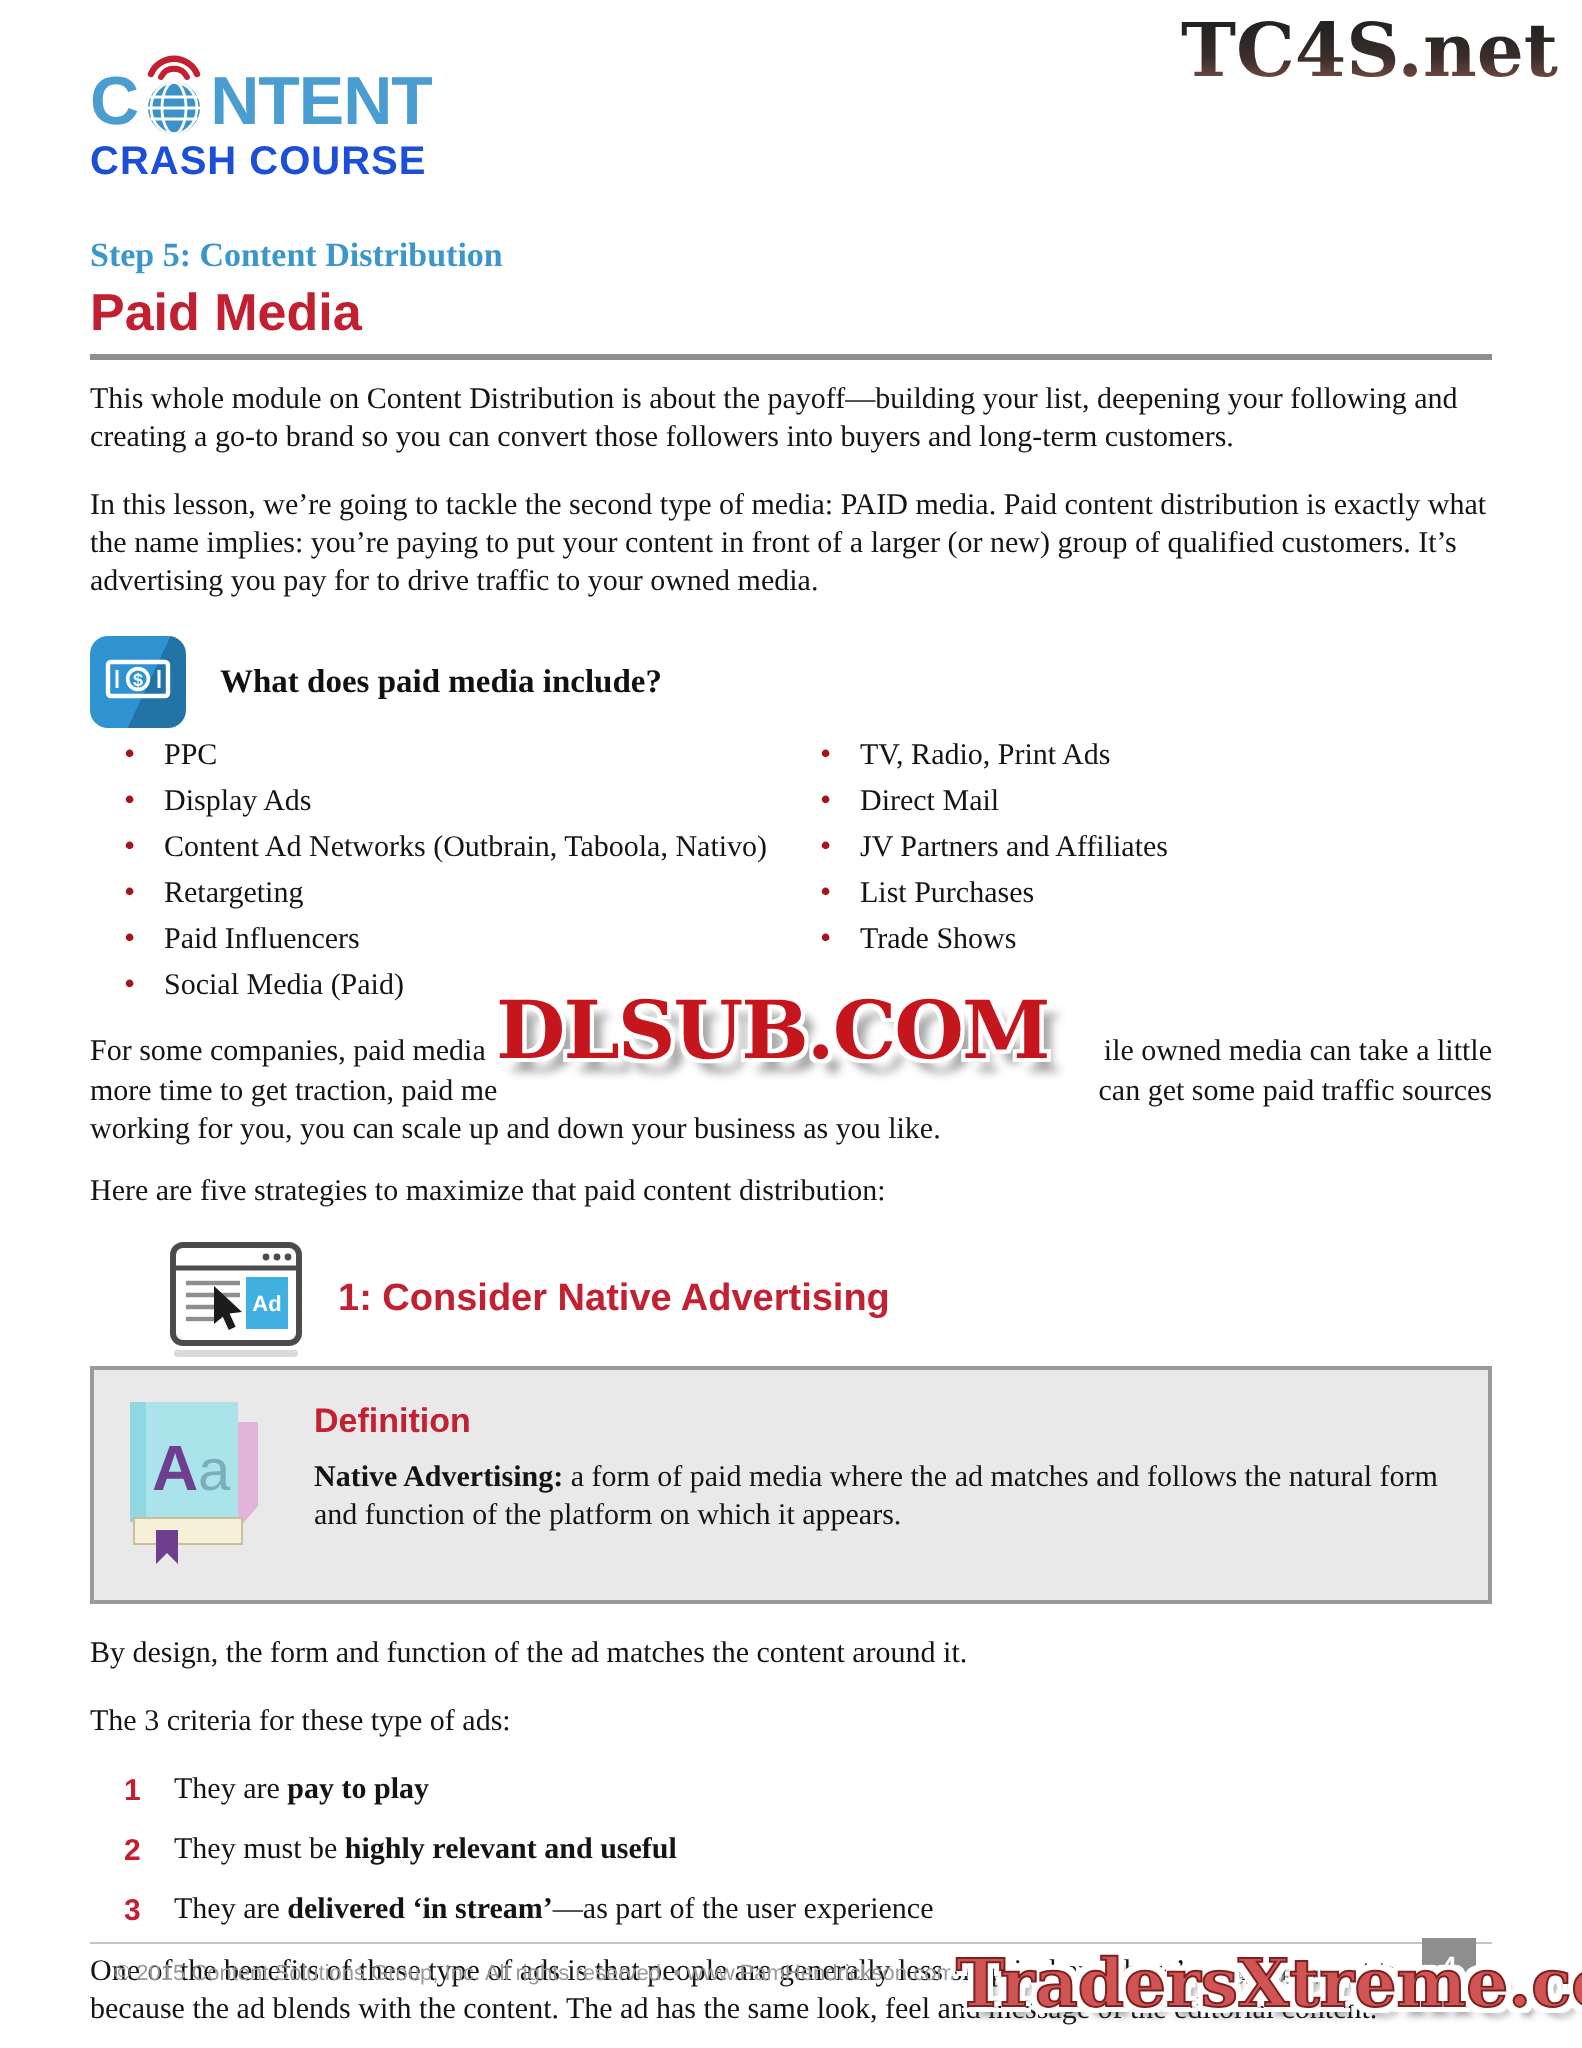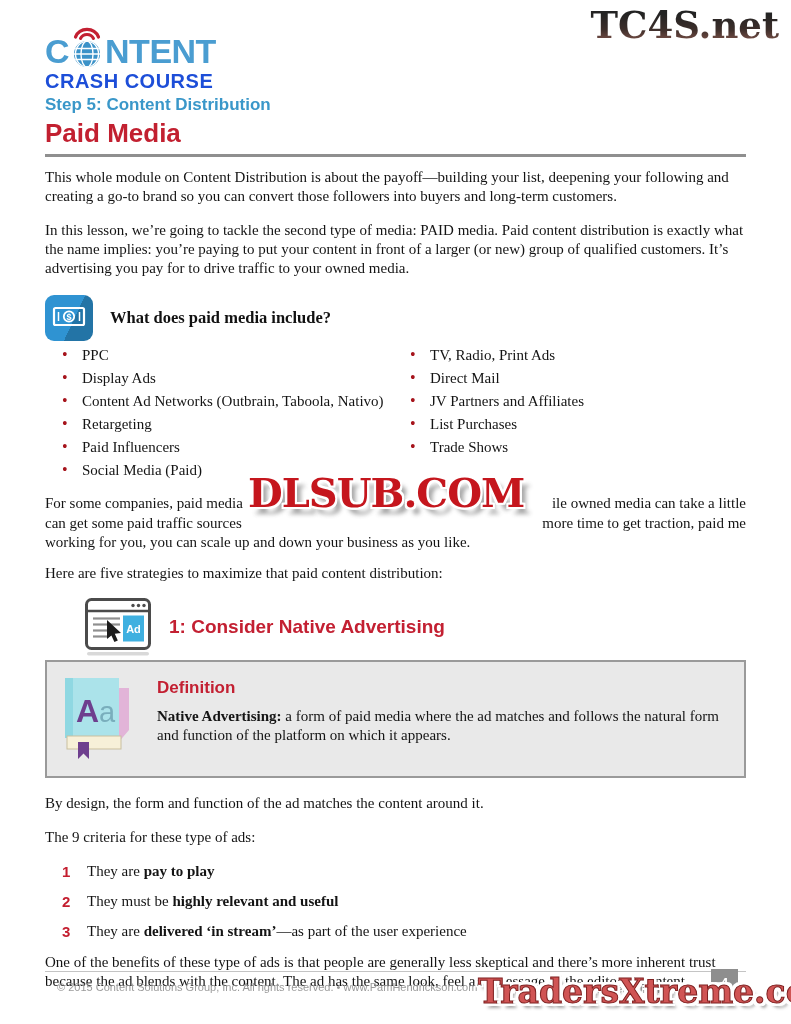--- a/index.html
+++ b/index.html
@@ -9,21 +9,21 @@
 
   
   .logo{margin-top:24px;line-height:1;}
   .logo-line1{display:flex;align-items:flex-end;font-family:"Liberation Sans",sans-serif;
               font-weight:bold;font-size:34px;color:#4a9dd1;letter-spacing:-0.5px;}
   .logo-globe{margin:0 1px;display:block;}
   .logo-line2{font-family:"Liberation Sans",sans-serif;font-weight:bold;font-size:20px;
               color:#1d4ed8;letter-spacing:0.5px;margin-top:3px;}
 
   
-  .step-heading{margin-top:4px;font-family:Liberation Sans, sans-serif;font-weight:bold;
+  .step-heading{margin-top:27px;font-family:Liberation Serif, serif;font-weight:bold;
                 font-size:17px;color:#3a97c9;}
   .page-title{margin-top:3px;font-family:"Liberation Sans",sans-serif;font-weight:bold;
               font-size:26px;color:#c22030;}
   .title-rule{margin-top:5px;height:3px;background:#8f8f8f;}
 
   .para{margin-top:11px;font-size:15px;line-height:19px;}
 
   
   .include-row{margin-top:17px;display:flex;align-items:center;}
   .money-icon{width:48px;height:46px;border-radius:9px;flex:none;
@@ -161,22 +161,22 @@
         <div class="bullet-item">Trade Shows</div>
       </div>
     </div>
 
     <div class="paid-para">
       <div class="split">
         <span>For some companies, paid media</span>
         <span>ile owned media can take a little</span>
       </div>
       <div class="split">
+        <span>more time to get traction, paid me</span>
         <span>can get some paid traffic sources</span>
-        <span>more time to get traction, paid me</span>
       </div>
       <div>working for you, you can scale up and down your business as you like.</div>
       <div class="wm wm-mid">DLSUB.COM</div>
     </div>
 
     <p class="para strategies">Here are five strategies to maximize that paid content distribution:</p>
 
     <div class="section-row">
       <svg width="66" height="58" viewBox="0 0 66 58">
         <rect x="1.5" y="1.5" width="63" height="49" rx="5" fill="#ffffff" stroke="#4b4b4b" stroke-width="3"></rect>
@@ -208,21 +208,21 @@
           <path d="M19 70 h11 v17 l-5.5 -5.5 l-5.5 5.5 Z" fill="#6e3f8e"></path>
         </svg>
       </div>
       <div class="def-textcol">
         <div class="def-heading">Definition</div>
         <div class="def-body"><span class="bold">Native Advertising:</span><span> a form of paid media where the ad matches and follows the natural form and function of the platform on which it appears.</span></div>
       </div>
     </div>
 
     <p class="para" style="margin-top:16px;">By design, the form and function of the ad matches the content around it.</p>
-    <p class="para">The 9 criteria for these type of ads:</p>
+    <p class="para">The 3 criteria for these type of ads:</p>
 
     <div class="criteria-item first">
       <span class="crit-num">1</span>
       <span><span>They are </span><span class="bold">pay to play</span><span></span></span>
     </div>
     <div class="criteria-item">
       <span class="crit-num">2</span>
       <span><span>They must be </span><span class="bold">highly relevant and useful</span><span></span></span>
     </div>
     <div class="criteria-item">

